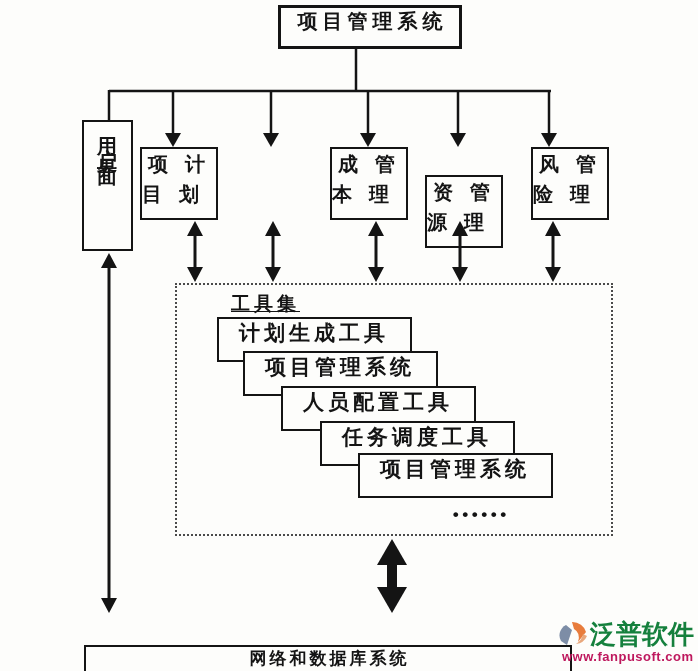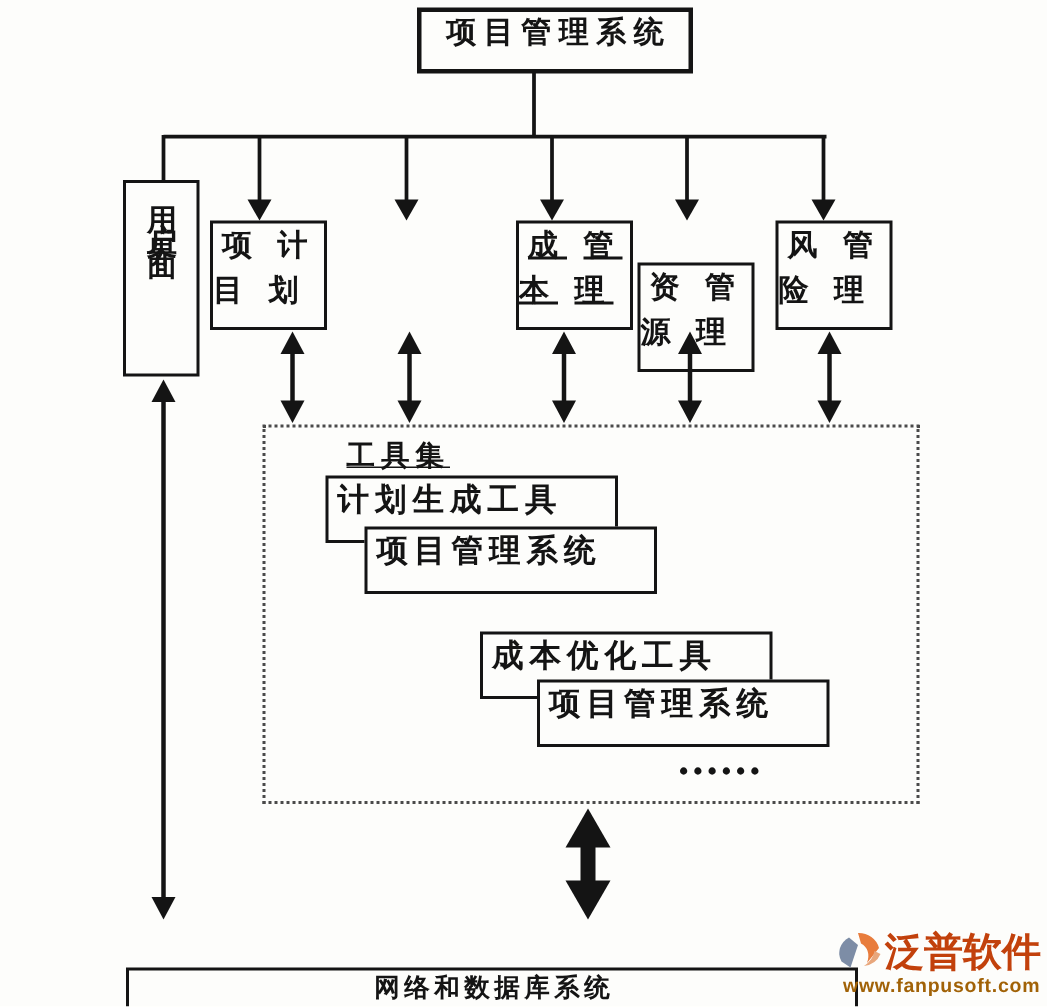--- a/index.html
+++ b/index.html
@@ -11,27 +11,27 @@
   .box{
     position:absolute;border:2px solid #141414;background:#fdfdfb;
     display:flex;align-items:flex-start;justify-content:center;
     font-weight:bold;box-sizing:border-box;
   }
   .title-box{left:278px;top:5px;width:184px;height:44px;font-size:20px;letter-spacing:5px;text-indent:5px;border-width:3px;}
   .ui-box{left:82px;top:120px;width:51px;height:131px;font-size:20px;border-width:2.5px;}
   .ui-box .vtext{writing-mode:vertical-lr;text-orientation:upright;letter-spacing:10px;line-height:1;}
   .module{top:147px;width:78px;height:73px;font-size:20px;border-width:2.5px;}
   .module .lines{display:flex;align-items:center;line-height:1.5;letter-spacing:6px;text-indent:6px;}
-  .m1{left:140px;} .m2{left:235px;} .m3{left:344px;text-decoration:underline;} .m4{left:425px;margin-top:28px;} .m5{left:517px;}
+  .m1{left:140px;} .m2{left:235px;} .m3{left:330px;} .m4{left:425px;margin-top:28px;} .m5{left:531px;}
   .toolset{
     position:absolute;left:175px;top:283px;width:438px;height:253px;
     border:2px dotted #4a4a4a;box-sizing:border-box;background:transparent;
   }
   .toolset-label{position:absolute;left:231px;top:291px;font-size:19px;font-weight:bold;letter-spacing:4px;text-decoration:underline;}
-  .tool{justify-content:flex-start;padding-left:6px;font-size:21px;letter-spacing:4px;width:195px;height:45px;}
+  .tool{justify-content:flex-start;padding-left:20px;font-size:21px;letter-spacing:4px;width:195px;height:45px;}
   .t1{left:217px;top:317px;z-index:2;}
   .t2{left:243px;top:351px;z-index:3;}
   .t3{left:281px;top:386px;z-index:4;}
   .t4{left:320px;top:421px;z-index:5;}
   .t5{left:358px;top:453px;z-index:6;}
   .ellipsis{position:absolute;left:452px;top:492px;font-size:30px;font-weight:bold;letter-spacing:2px;line-height:1;z-index:7;}
   .db-bar{left:84px;top:614px;width:488px;height:39px;font-size:17px;letter-spacing:3px;text-indent:3px;border-width:2.5px;margin-top:31px;}
   svg.overlay{position:absolute;left:0;top:0;z-index:1;}
   .watermark{position:absolute;left:558px;top:617px;width:140px;height:50px;z-index:10;}
   .wm-row{display:flex;align-items:center;}
@@ -148,38 +148,41 @@
 
   <div class="toolset"></div>
   <div class="toolset-label">工具集</div>
 
   <div class="box tool t1">
     <span>计划生成工具</span>
   </div>
   <div class="box tool t2">
     <span>项目管理系统</span>
   </div>
+  <div class="box tool t3">
+    <span>人员配置工具</span>
+  </div>
   <div class="box tool t4">
-    <span>成本优化工具</span>
+    <span>任务调度工具</span>
   </div>
   <div class="box tool t5">
     <span>项目管理系统</span>
   </div>
 
   <div class="ellipsis">......</div>
 
   <div class="box db-bar">
     <span>网络和数据库系统</span>
   </div>
 
   <div class="watermark">
     <div class="wm-row">
       <svg width="32" height="30" viewBox="0 0 32 30">
         <path d="M3 21 A13 12 0 0 1 8 5 L14 10 L9 25 Z" fill="#7d8da6"></path>
         <path d="M14 2 A14 13 0 0 1 28 12 L20 22 Q23 13 16 9 Z" fill="#e87c3c"></path>
         <path d="M18 24 Q24 20 25 14 L29 16 Q26 23 18 24 Z" fill="#e8a77c"></path>
       </svg>
-      <span class="wm-name" style="color:#c2410c;">泛普软件</span>
+      <span class="wm-name" style="color:#15803d;">泛普软件</span>
     </div>
-    <div class="wm-url" style="color:#a16207;">www.fanpusoft.com</div>
+    <div class="wm-url" style="color:#be185d;">www.fanpusoft.com</div>
   </div>
 
 </div>
 
 </body></html>

